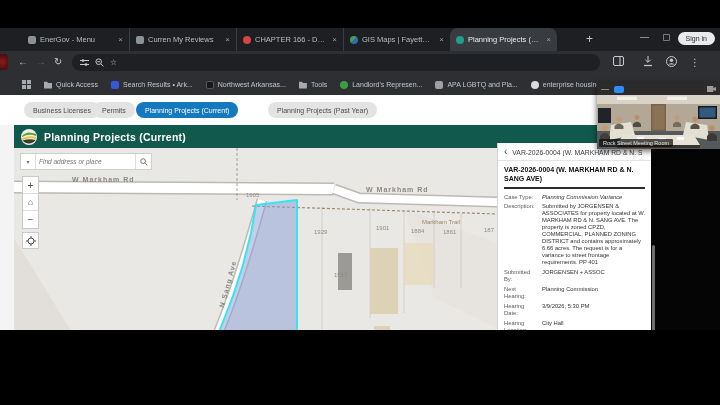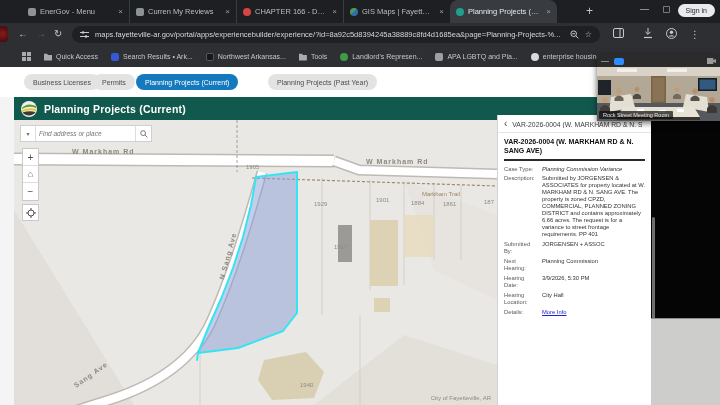--- a/index.html
+++ b/index.html
@@ -1,18 +1,18 @@
 <!DOCTYPE html>
 <html><head>
 <meta charset="utf-8">
 <style>
   html,body{margin:0;padding:0;background:#000;}
   *{box-sizing:border-box;}
-  .screen{position:relative;width:720px;height:405px;overflow:hidden;background:#060606;
-          font-family:"Liberation Sans","DejaVu Sans",sans-serif;}
+  .screen{position:relative;width:720px;height:302px;overflow:hidden;background:#060606;
+          font-family:"Liberation Sans","DejaVu Sans",sans-serif;margin-top:28px;}
 
   
   .tabstrip{position:absolute;left:0;top:0;width:720px;height:23px;background:#1d1f22;}
   .tabs{position:absolute;left:22px;top:0;height:23px;display:flex;align-items:stretch;}
   .tab{position:relative;display:flex;align-items:center;gap:4px;padding:0 6px;width:107px;
        color:#b9bdc1;font-size:7.5px;white-space:nowrap;overflow:hidden;cursor:default;}
   .tab + .tab{border-left:1px solid #3a3d41;}
   .tab.active{background:#383b3f;border-radius:8px 8px 0 0;color:#e8eaed;border-left:none;}
   .tab .fav{width:8px;height:8px;border-radius:50%;flex:0 0 auto;}
   .fav.doc{background:#8d9296;border-radius:2px;}
@@ -153,21 +153,20 @@
     <div class="navbtn" style="left:18px;">←</div>
     <div class="navbtn dim" style="left:36px;">→</div>
     <div class="navbtn" style="left:54px;">↻</div>
     <div class="omnibox">
       <svg width="9" height="9" viewBox="0 0 9 9">
         <line x1="0" y1="2.5" x2="9" y2="2.5" stroke="#c6c9cd" stroke-width="1"></line>
         <line x1="0" y1="6.5" x2="9" y2="6.5" stroke="#c6c9cd" stroke-width="1"></line>
         <circle cx="3" cy="2.5" r="1.3" fill="#c6c9cd"></circle>
           <circle cx="6" cy="6.5" r="1.3" fill="#c6c9cd"></circle>
       </svg>
-      <span class="urltext">maps.fayetteville-ar.gov/portal/apps/experiencebuilder/experience/?id=8a92c5d8394245a38889c8fd4d1685ea&amp;page=Planning-Projects-%...</span>
       <svg width="9" height="9" viewBox="0 0 9 9">
         <circle cx="3.7" cy="3.7" r="2.8" fill="none" stroke="#c6c9cd" stroke-width="1"></circle>
         <line x1="6" y1="6" x2="8.4" y2="8.4" stroke="#c6c9cd" stroke-width="1"></line>
         <line x1="2.3" y1="3.7" x2="5.1" y2="3.7" stroke="#c6c9cd" stroke-width="1"></line>
       </svg>
       <span style="color:#c6c9cd;font-size:8px;">☆</span>
     </div>
     <svg class="tbicon" style="left:613px;" width="11" height="10" viewBox="0 0 11 10">
       <rect x="0.5" y="0.5" width="10" height="9" rx="1.5" fill="none" stroke="#c6c9cd" stroke-width="1"></rect>
       <line x1="7" y1="1" x2="7" y2="9" stroke="#c6c9cd" stroke-width="1"></line>

